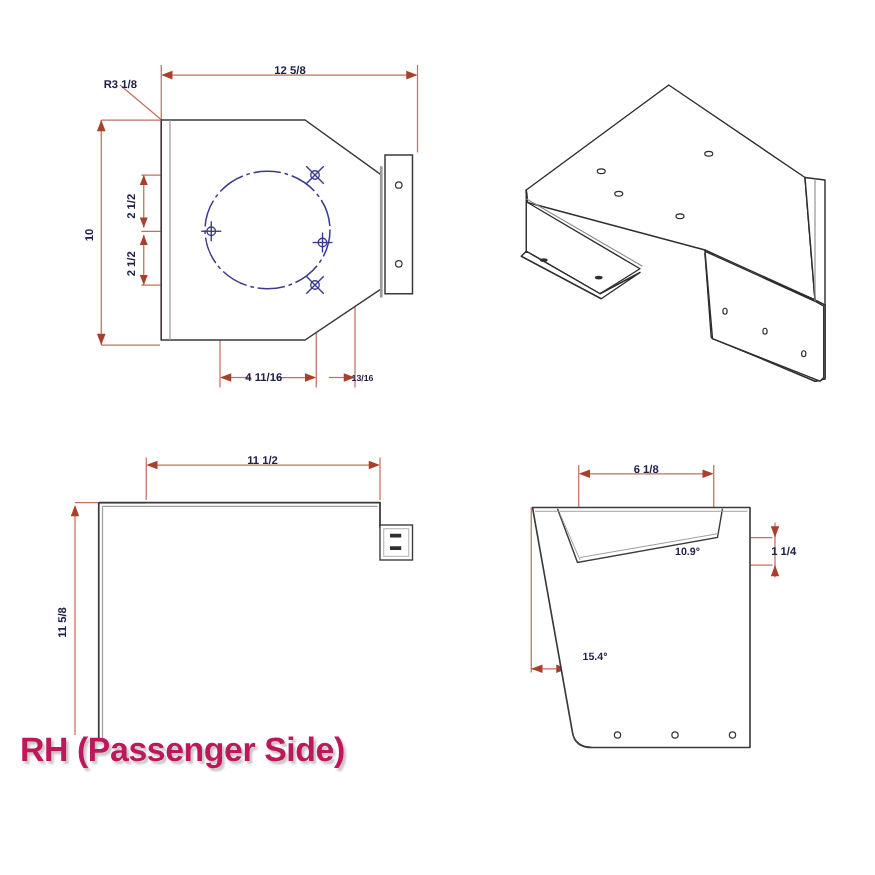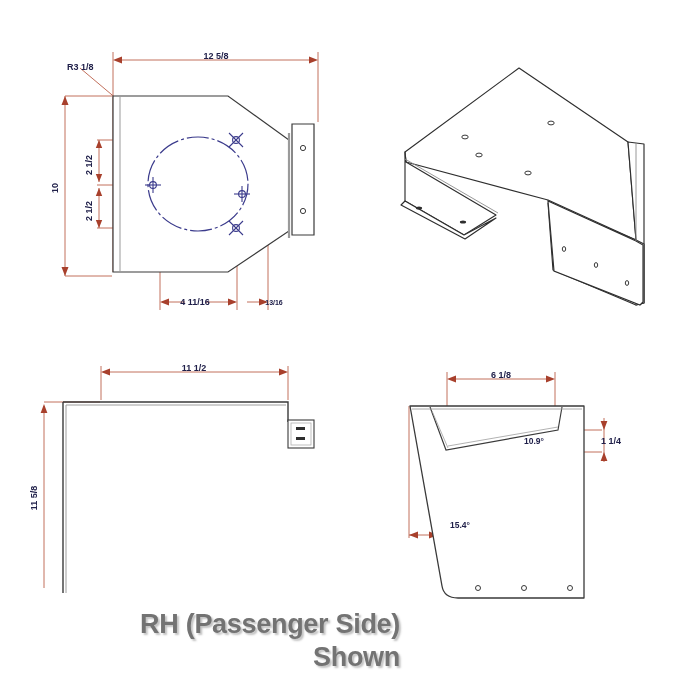--- a/index.html
+++ b/index.html
@@ -7,37 +7,38 @@
     padding: 0;
     background: #ffffff;
   }
   #page {
     position: relative;
     width: 656px;
     height: 700px;
     background: #ffffff;
     font-family: "Liberation Sans", sans-serif;
     overflow: hidden;
+    margin-left: 16px;
   }
   .view {
     position: absolute;
   }
   svg { display: block; overflow: visible; }
 
   .caption {
     position: absolute;
     left: 0;
-    top: 608px;
+    top: 584px;
     width: 400px;
-    text-align: right;
+    text-align: left;
     font-family: "Liberation Sans", sans-serif;
     font-weight: bold;
     font-size: 27px;
     line-height: 33px;
-    color: #737373;
+    color: #be185d;
     letter-spacing: -0.3px;
     text-shadow: 2px 2px 2px rgba(120,120,120,0.45);
   }
 
   
   .dimtext {
     font-family: "Liberation Sans", sans-serif;
     font-weight: bold;
     fill: #20204a;
   }
@@ -299,16 +300,15 @@
         </text>
         <text x="72" y="168" font-size="8.5">
           <tspan>15.4°</tspan>
         </text>
       </g>
     </svg>
   </div>
 
   <div class="caption">
     <div>RH (Passenger Side)</div>
-    <div>Shown</div>
   </div>
 
 </div>
 
 </body></html>

